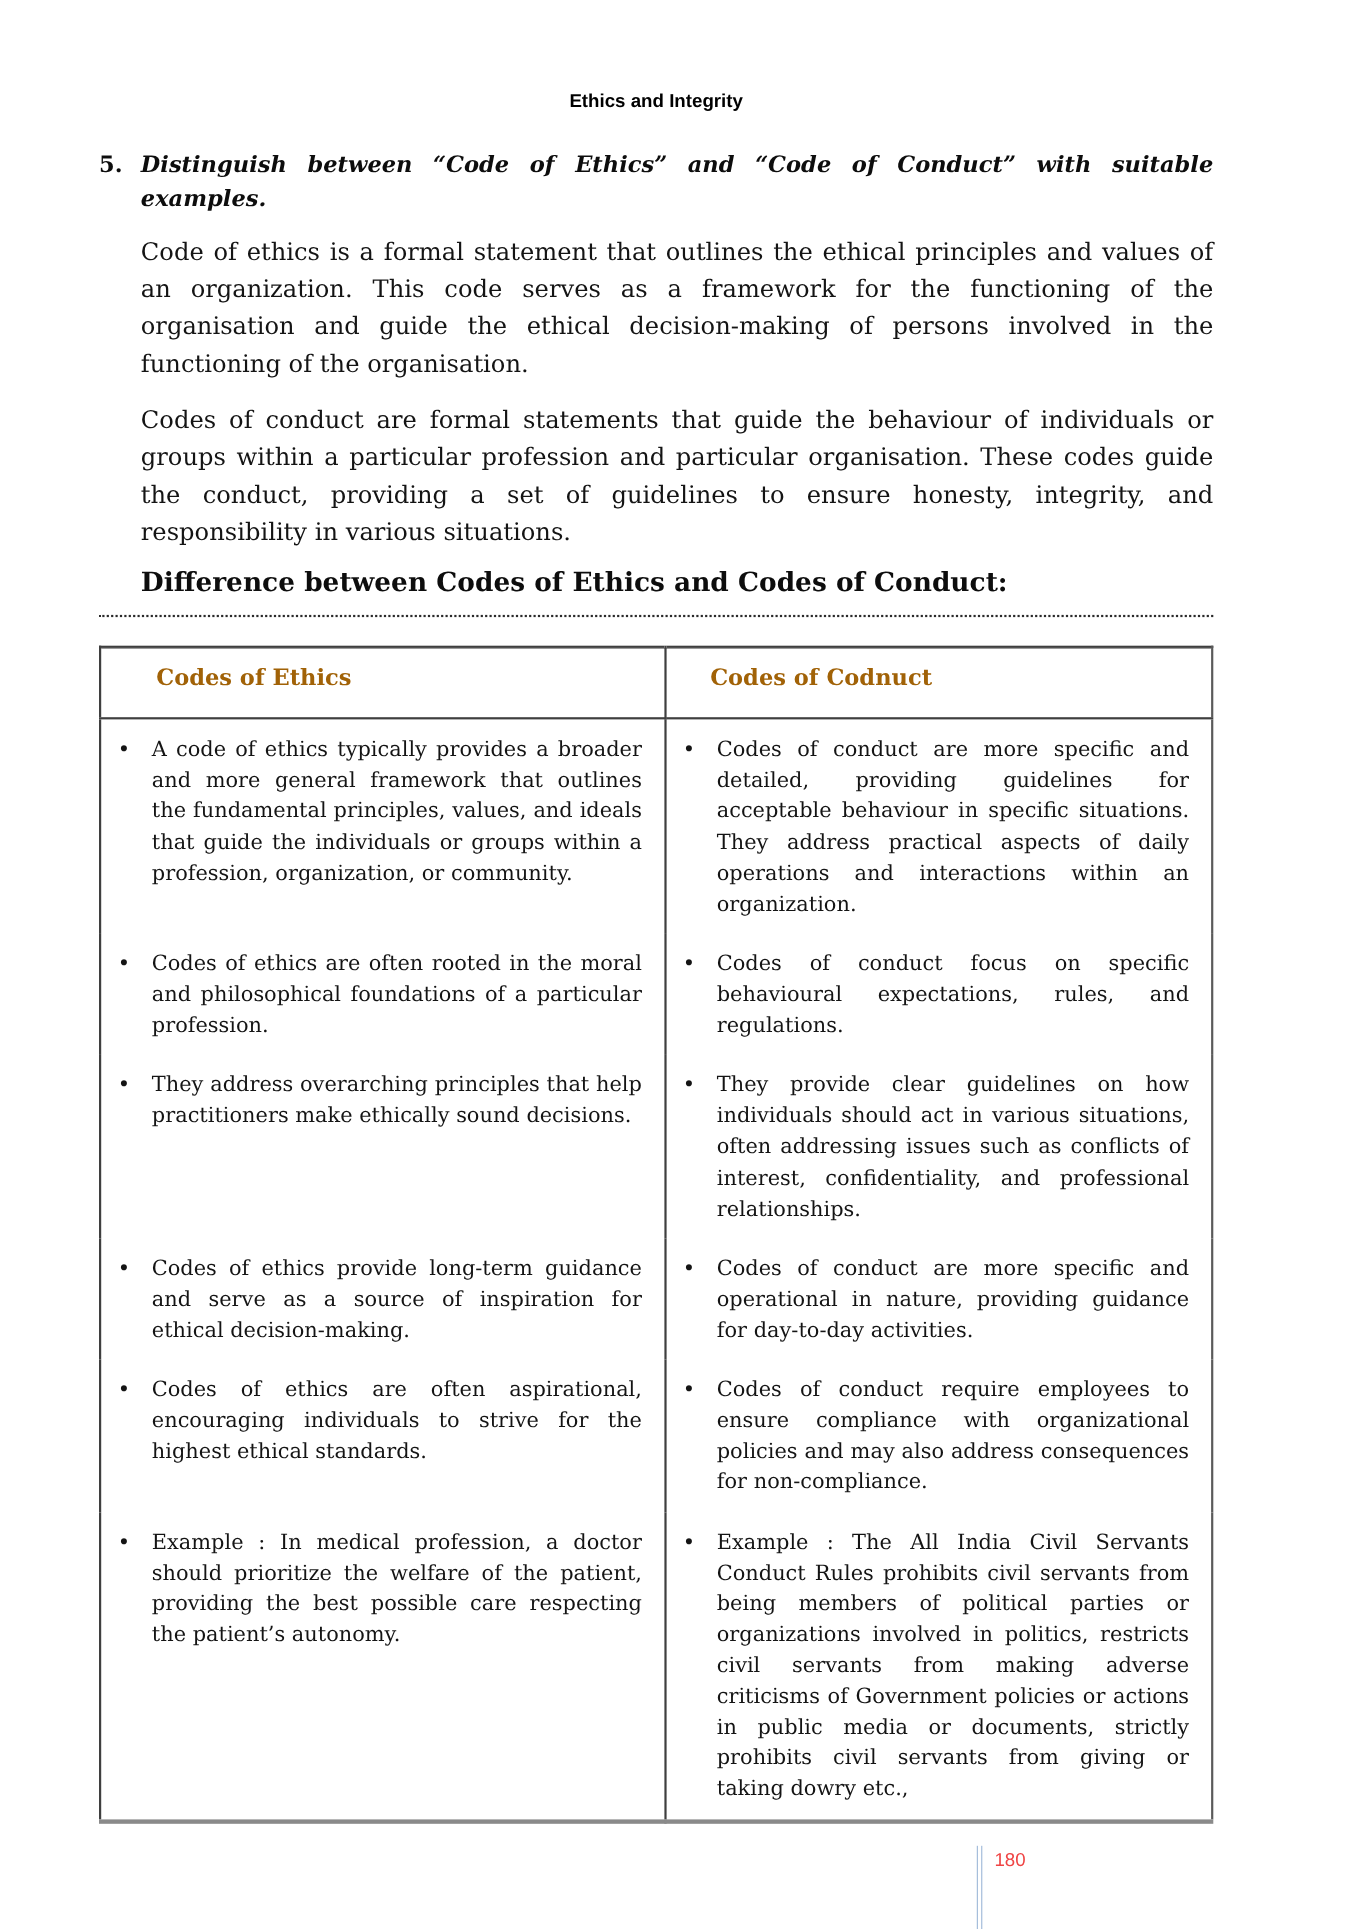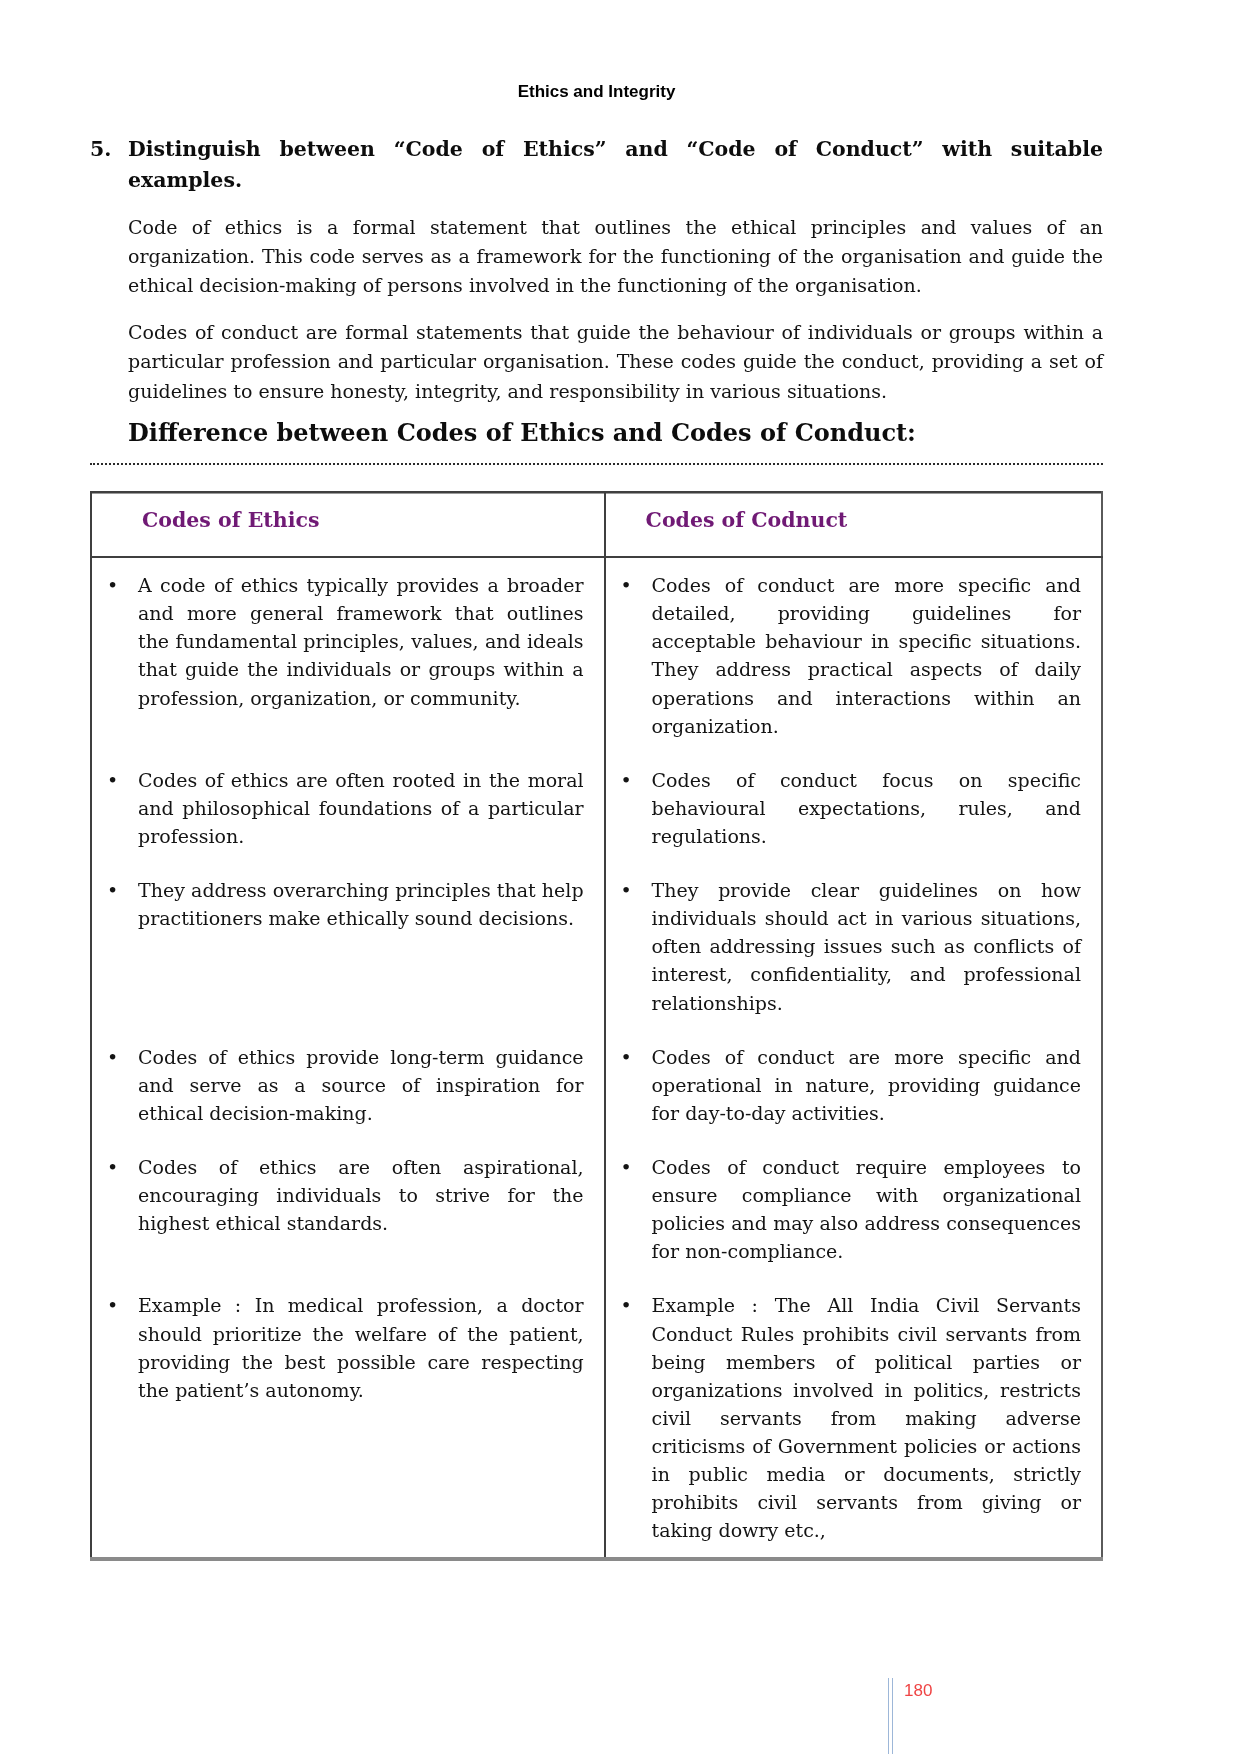--- a/index.html
+++ b/index.html
@@ -26,24 +26,24 @@
   }
   .question {
     display: flex;
     margin-top: 32px;
     font-weight: bold;
     font-size: 20.5px;
     line-height: 1.5;
     color: #0d0d0d;
   }
   .qnum { flex: none; width: 38px; }
-  .qtext { flex: 1; text-align: justify; }
+  .qtext { flex: 1; text-align: justify; font-style: italic; }
   .body-para {
     margin: 17px 0 0 38px;
-    font-size: 19px;
+    font-size: 22px;
     line-height: 1.55;
     text-align: justify;
     color: #141414;
   }
   .subheading {
     margin: 12px 0 0 38px;
     font-weight: bold;
     font-size: 24px;
     color: #0d0d0d;
   }
@@ -60,21 +60,21 @@
     border-left: 2px solid #3f3f3f;
     border-right: 2px solid #5a5a5a;
     border-bottom: 4px solid #8a8a8a;
     box-shadow: inset 0 1px 0 #9a9a9a;
   }
   th.col-head {
     width: 50.8%;
     text-align: left;
     font-weight: bold;
     font-size: 20.5px;
-    color: #701a75;
+    color: #a16207;
     padding: 15px 10px 24px 50px;
     border-bottom: 2px solid #3f3f3f;
   }
   th.col-head.right-col { width: 49.2%; padding-left: 40px; }
   th.col-head.left-col { border-right: 2px solid #3f3f3f; }
   td.cell {
     vertical-align: top;
     padding: 13px 20px 13px 12px;
   }
   td.cell.left-col { border-right: 2px solid #3f3f3f; }

